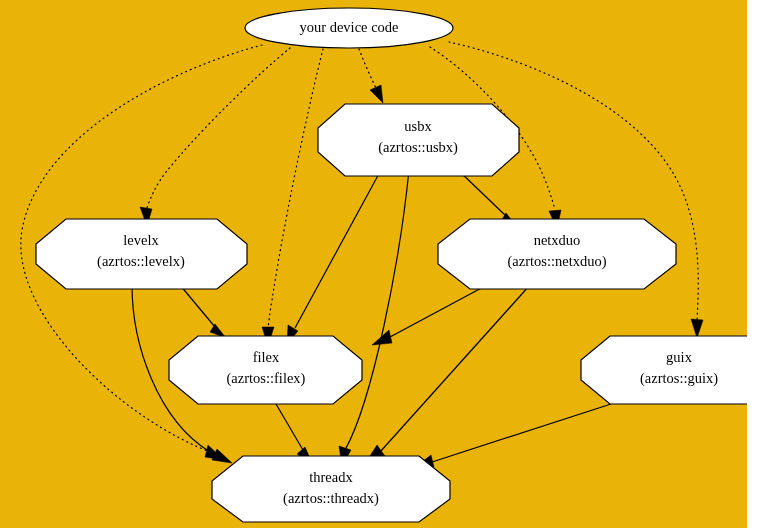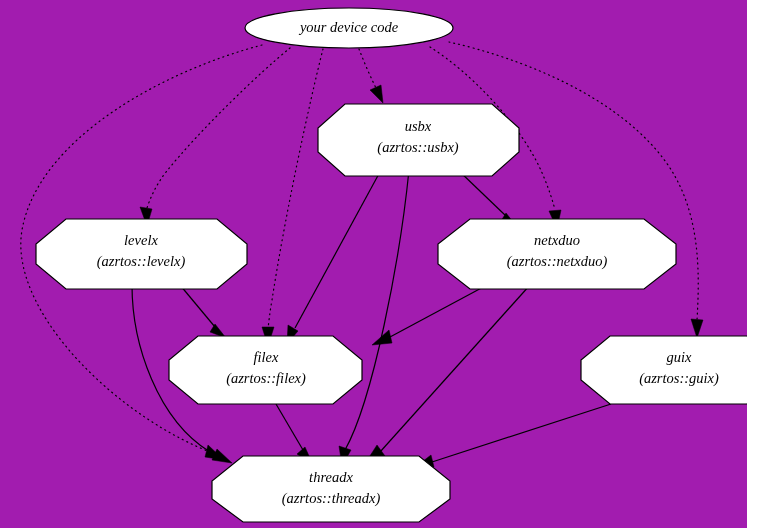--- a/index.html
+++ b/index.html
@@ -5,24 +5,23 @@
 <style>
   html, body {
     margin: 0;
     padding: 0;
     background: #ffffff;
   }
   #canvas {
     position: relative;
     width: 747px;
     height: 528px;
-    background: #a21caf;
+    background: #eab308;
     overflow: hidden;
     font-family: "Liberation Serif", "DejaVu Serif", serif;
-    font-style: italic;
   }
   #graph-svg {
     position: absolute;
     left: 0;
     top: 0;
     width: 779px;
     height: 528px;
   }
   .node-shape {
     fill: #ffffff;

